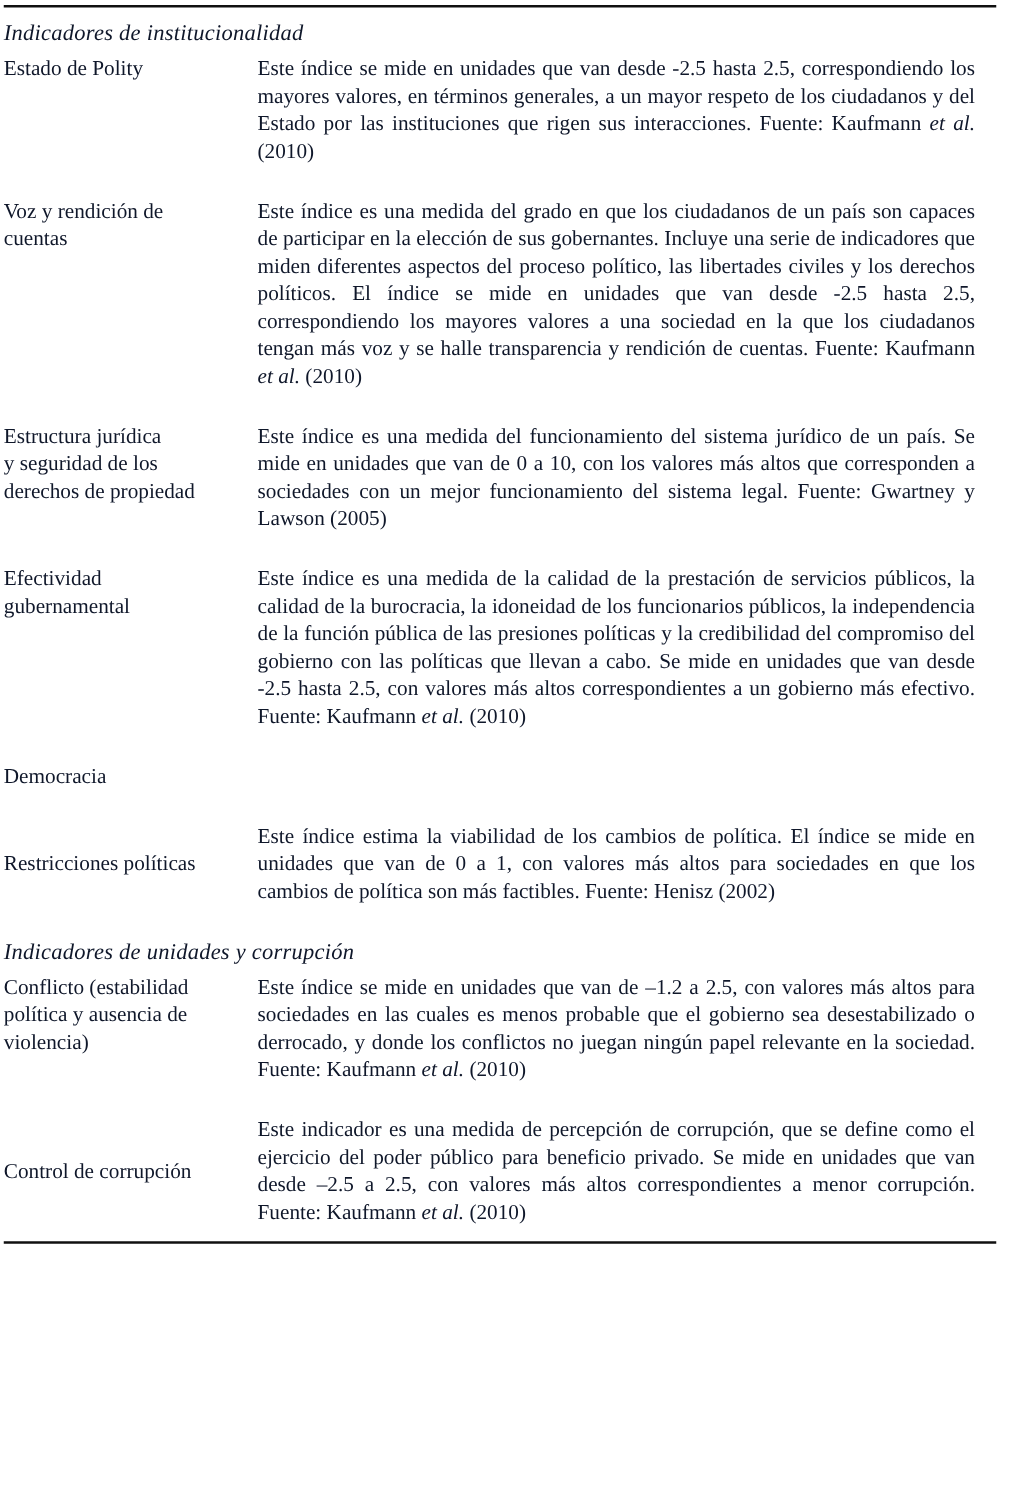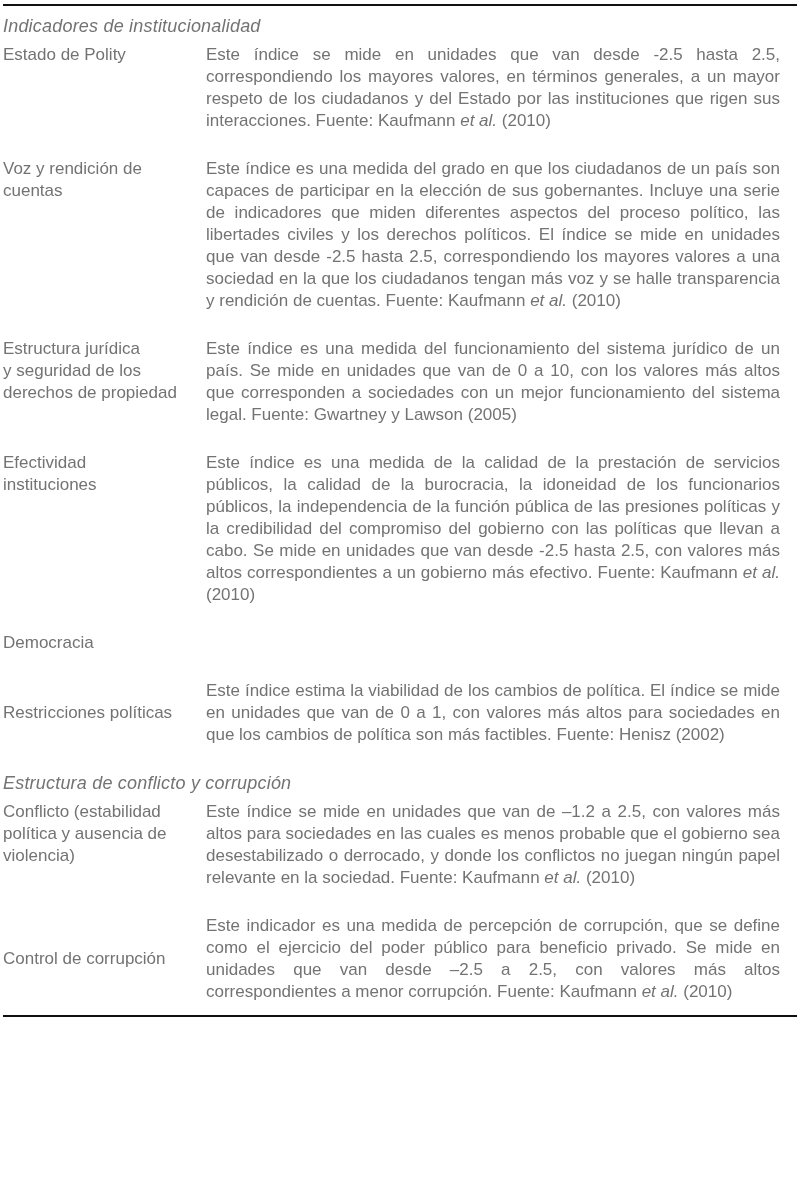--- a/index.html
+++ b/index.html
@@ -2,22 +2,22 @@
 <html lang="es"><head>
 <meta charset="utf-8">
 <style>
   html, body { margin: 0; padding: 0; background: #ffffff; }
   .page {
     position: relative;
     width: 790px;
     min-height: 1190px;
     box-sizing: border-box;
     background: #ffffff;
-    color: #737373;
-    font-family: Liberation Sans, sans-serif;
+    color: #0f172a;
+    font-family: Liberation Serif, serif;
     font-size: 17px;
     line-height: 22px;
     padding: 4px 10px 0 3px;
   }
   .rule {
     border: none;
     border-top: 2.6px solid #101010;
     margin: 0;
     width: 794px;
   }
@@ -72,37 +72,37 @@
 
   <div class="def-row">
     <div class="row-label">Estructura jurídica
 y seguridad de los
 derechos de propiedad</div>
     <div class="row-desc"><span>Este índice es una medida del funcionamiento del sistema jurídico de un país. Se mide en unidades que van de 0 a 10, con los valores más altos que corresponden a sociedades con un mejor funcionamiento del sistema legal. Fuente: Gwartney y Lawson (2005)</span></div>
   </div>
 
   <div class="def-row">
     <div class="row-label">Efectividad
-instituciones</div>
+gubernamental</div>
     <div class="row-desc"><span>Este índice es una medida de la calidad de la prestación de servicios públicos, la calidad de la burocracia, la idoneidad de los funcionarios públicos, la independencia de la función pública de las presiones políticas y la credibilidad del compromiso del gobierno con las políticas que llevan a cabo. Se mide en unidades que van desde -2.5 hasta 2.5, con valores más altos correspondientes a un gobierno más efectivo. Fuente: Kaufmann </span><em>et al.</em><span> (2010)</span></div>
   </div>
 
   <div class="def-row">
     <div class="row-label">Democracia</div>
   </div>
 
   <div class="def-row">
     <div class="row-label">Restricciones políticas</div>
     <div class="row-desc"><span>Este índice estima la viabilidad de los cambios de política. El índice se mide en unidades que van de 0 a 1, con valores más altos para sociedades en que los cambios de política son más factibles. Fuente: Henisz (2002)</span></div>
   </div>
 </div>
   </div>
 
   <div class="section">
-    <div class="section-header">Estructura de conflicto y corrupción</div>
+    <div class="section-header">Indicadores de unidades y corrupción</div>
     <div class="section-rows">
   <div class="def-row">
     <div class="row-label">Conflicto (estabilidad
 política y ausencia de
 violencia)</div>
     <div class="row-desc"><span>Este índice se mide en unidades que van de –1.2 a 2.5, con valores más altos para sociedades en las cuales es menos probable que el gobierno sea desestabilizado o derrocado, y donde los conflictos no juegan ningún papel relevante en la sociedad. Fuente: Kaufmann </span><em>et al.</em><span> (2010)</span></div>
   </div>
 
   <div class="def-row">
     <div class="row-label">Control de corrupción</div>

